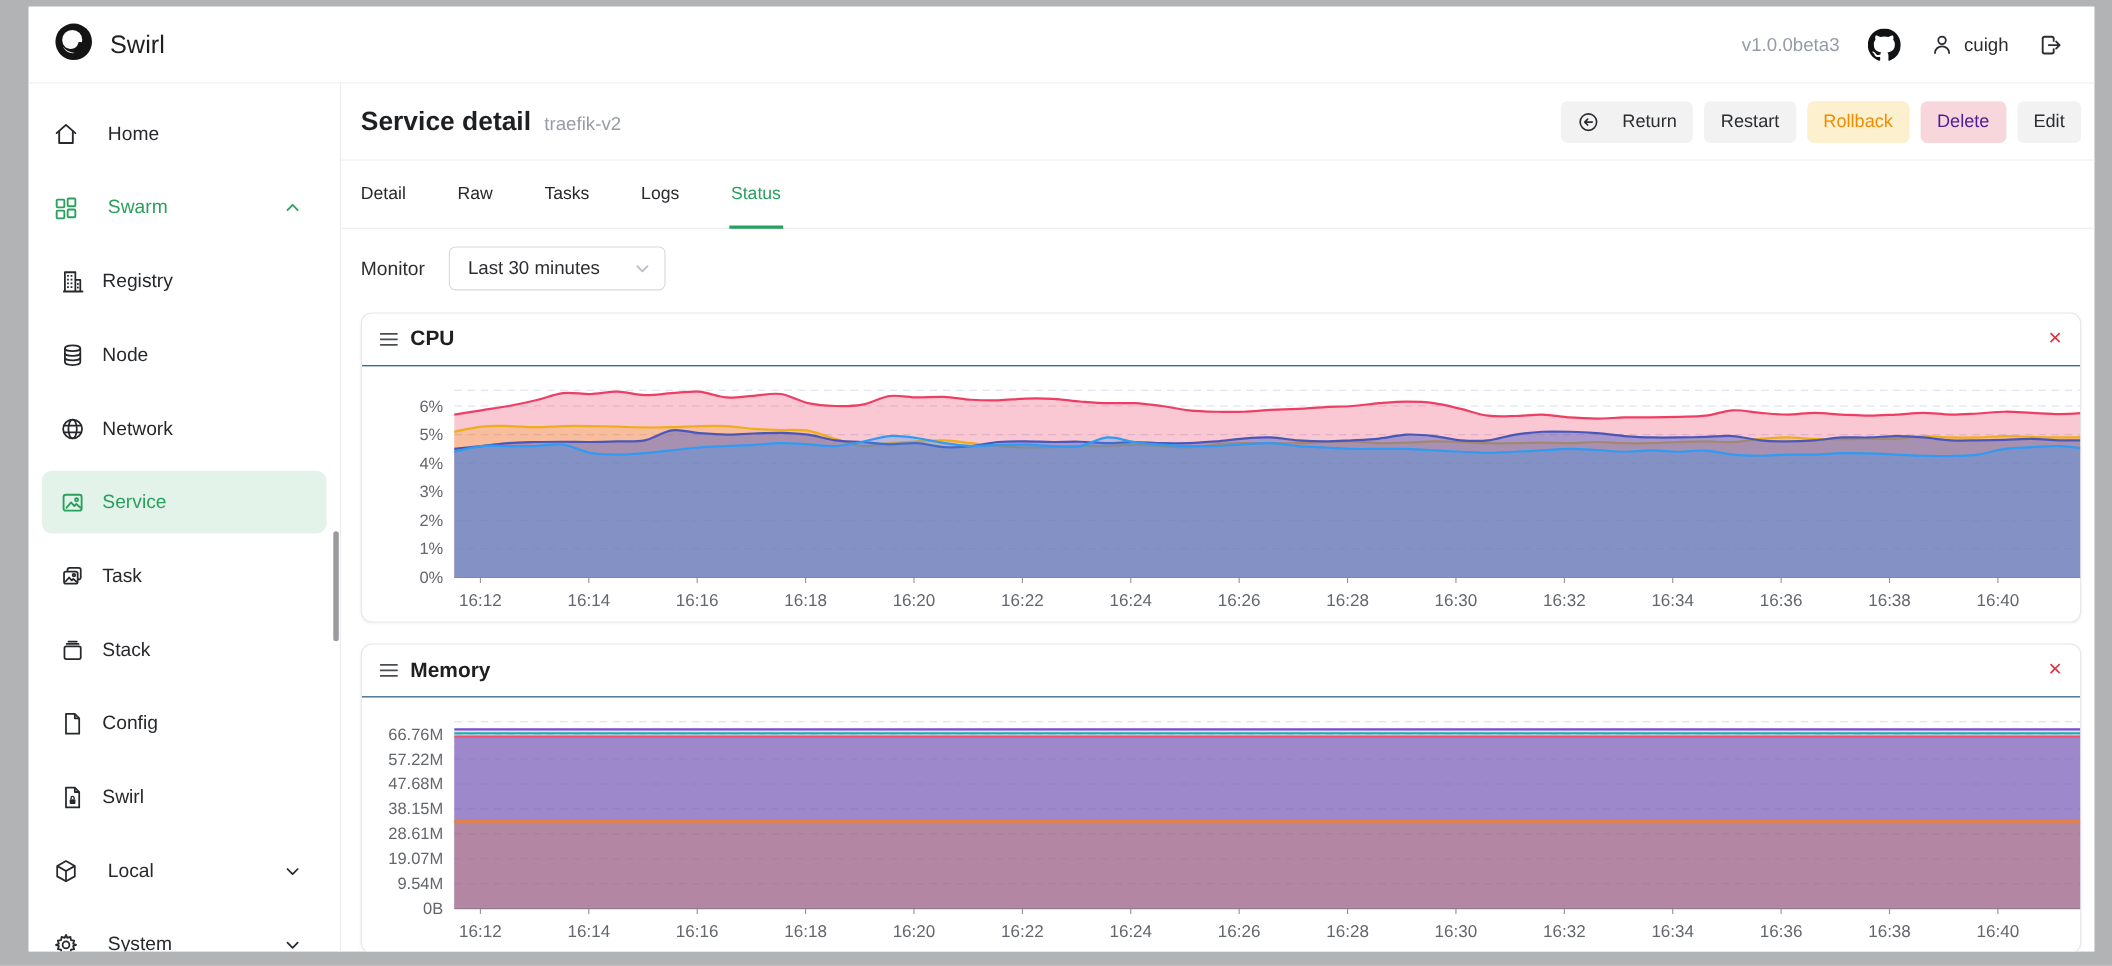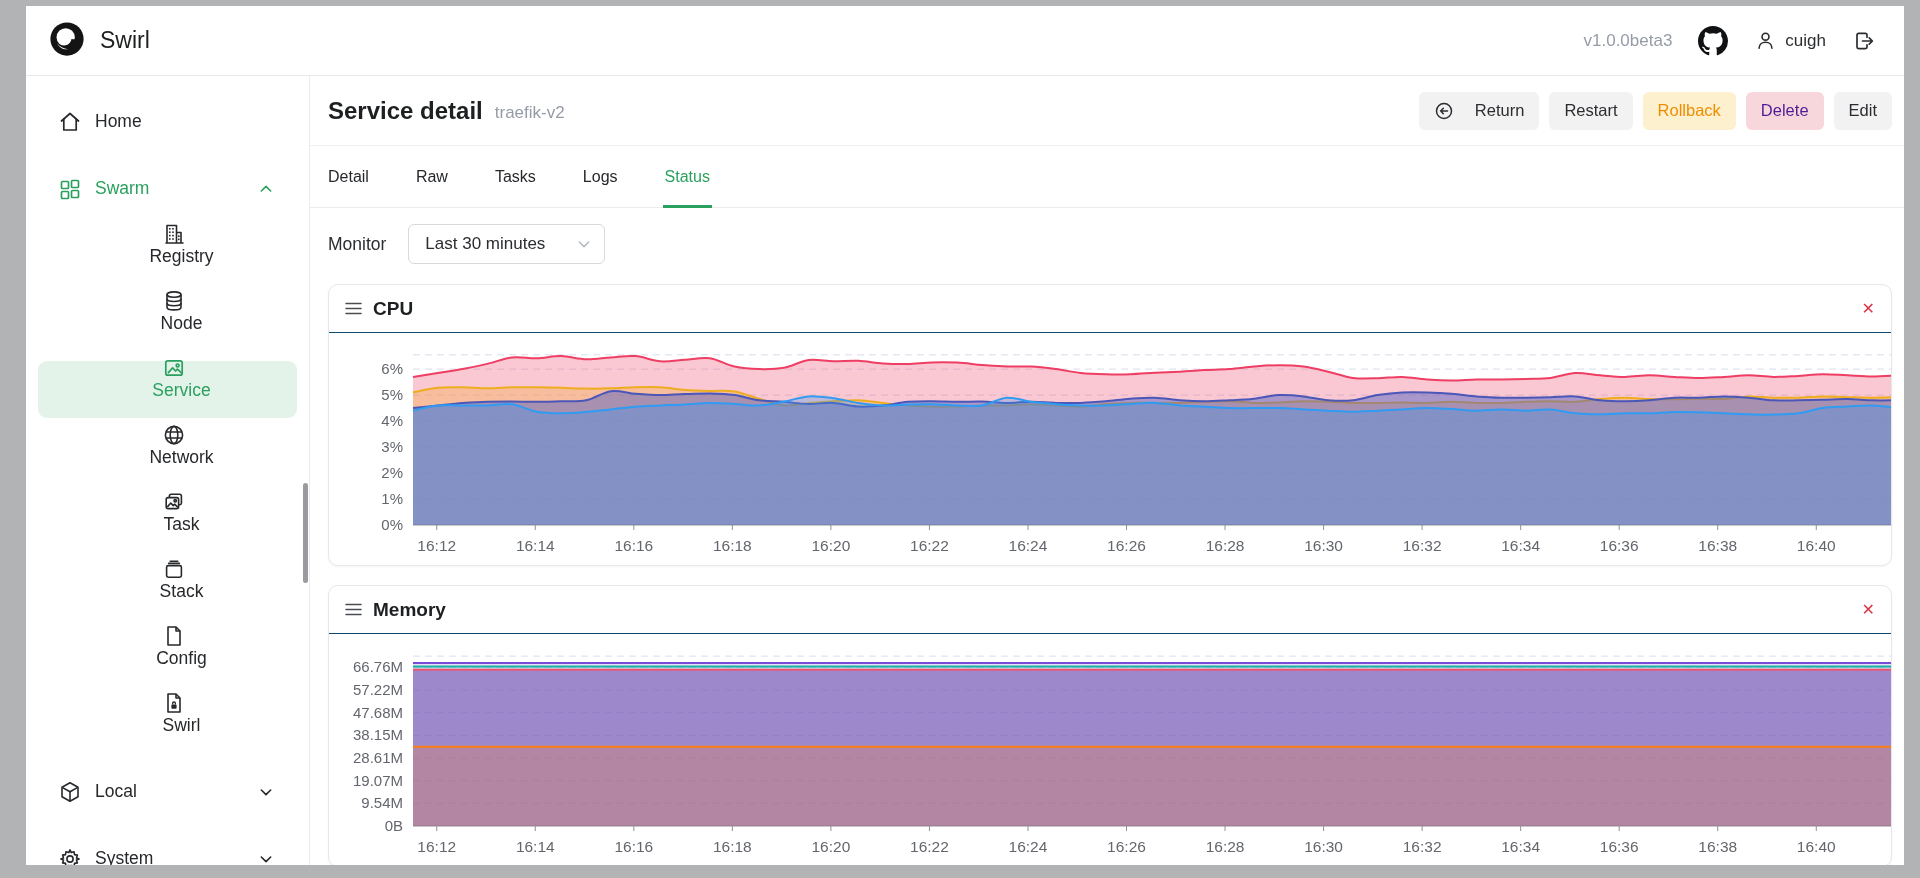--- a/index.html
+++ b/index.html
@@ -14,23 +14,23 @@
   .top-right { margin-left:auto; display:flex; align-items:center; gap:26px; }
   .version { font-size:17px; color:#969ca7; }
   .user { display:flex; align-items:center; gap:8px; font-size:17px; color:#2b2d30; cursor:pointer; }
   .icon-btn { display:flex; align-items:center; cursor:pointer; }
 
   
   .shell { position:absolute; top:70px; left:0; right:0; bottom:0; display:flex; }
   aside { width:284px; border-right:1px solid #ececec; position:relative; padding-top:12px; overflow:hidden; background:#fff; flex:none; }
   .side-item { height:67px; display:flex; align-items:center; position:relative; font-size:17.5px; color:#26282b; cursor:pointer; }
   .side-item .ic { display:flex; width:24px; justify-content:center; flex:none; }
-  .lvl1 { padding-left:32px; }
+  .lvl1 { padding-left:22px;gap:13px; }
   .lvl1 .ic { margin-right:13px; }
-  .lvl2 { padding-left:28px;flex-direction:column; }
+  .lvl2 { padding-left:28px; }
   .lvl2 .ic { margin-right:15px; }
   .side-item .chev { position:absolute; left:232px; display:flex; }
   .green { color:#2aa05f; }
   .side-item.selected { height:67px; }
   .side-item.selected .pill { position:absolute; left:12px; right:12px; top:5px; bottom:5px; background:#e4f3ea; border-radius:9px; z-index:0; }
   .side-item.selected .ic, .side-item.selected span { position:relative; z-index:1; }
   .side-scroll { position:absolute; right:1px; top:407px; width:5px; height:100px; border-radius:3px; background:#9b9b9f; }
 
   
   main { flex:1; overflow:hidden; background:#fff; }
@@ -160,41 +160,41 @@
           <svg width="24" height="24" viewBox="0 0 24 24" fill="none" stroke="#26282b" stroke-width="1.6">
               <ellipse cx="12" cy="5.6" rx="7" ry="2.7"></ellipse>
               <path d="M5 5.6 v4.2 c0 1.5 3.1 2.7 7 2.7 s7-1.2 7-2.7 V5.6"></path>
               <path d="M5 9.8 v4.2 c0 1.5 3.1 2.7 7 2.7 s7-1.2 7-2.7 V9.8"></path>
               <path d="M5 14 v4.2 c0 1.5 3.1 2.7 7 2.7 s7-1.2 7-2.7 V14"></path>
             </svg>
         </span>
         <span>Node</span>
       </div>
 
+      <div class="side-item lvl2">
+        <span class="ic">
+          <svg width="24" height="24" viewBox="0 0 24 24" fill="none" stroke="#26282b" stroke-width="1.6">
+              <circle cx="12" cy="12" r="8.6"></circle>
+              <ellipse cx="12" cy="12" rx="3.8" ry="8.6"></ellipse>
+              <path d="M4 9 h16 M4 15 h16"></path>
+            </svg>
+        </span>
+        <span>Network</span>
+      </div>
+
       <div class="side-item lvl2 green selected">
         <span class="pill"></span>
         <span class="ic">
           <svg width="24" height="24" viewBox="0 0 24 24" fill="none" stroke="#2aa05f" stroke-width="1.7" stroke-linejoin="round">
               <rect x="3.8" y="4.8" width="16.4" height="14.4" rx="2"></rect>
               <circle cx="15.6" cy="9.4" r="1.4"></circle>
               <path d="M6.4 16.6 l4.2-4.8 3 3.2 1.8-1.8 3.8 3.4" stroke-linecap="round"></path>
             </svg>
         </span>
         <span>Service</span>
-      </div>
-
-      <div class="side-item lvl2">
-        <span class="ic">
-          <svg width="24" height="24" viewBox="0 0 24 24" fill="none" stroke="#26282b" stroke-width="1.6">
-              <circle cx="12" cy="12" r="8.6"></circle>
-              <ellipse cx="12" cy="12" rx="3.8" ry="8.6"></ellipse>
-              <path d="M4 9 h16 M4 15 h16"></path>
-            </svg>
-        </span>
-        <span>Network</span>
       </div>
 
       <div class="side-item lvl2">
         <span class="ic">
           <svg width="24" height="24" viewBox="0 0 24 24" fill="none" stroke="#26282b" stroke-width="1.6" stroke-linejoin="round">
               <path d="M7.4 7.4 V6 a1.8 1.8 0 0 1 1.8-1.8 h8.4 A1.8 1.8 0 0 1 19.4 6 v7 a1.8 1.8 0 0 1 -1.8 1.8 h-1.2"></path>
               <rect x="4.2" y="7.6" width="12.4" height="11" rx="1.8"></rect>
               <circle cx="13.2" cy="10.8" r="1.2"></circle>
               <path d="M5.8 16.4 l3-3.4 2.4 2.6 1.4-1.4 2.8 2.6" stroke-linecap="round"></path>
             </svg>

